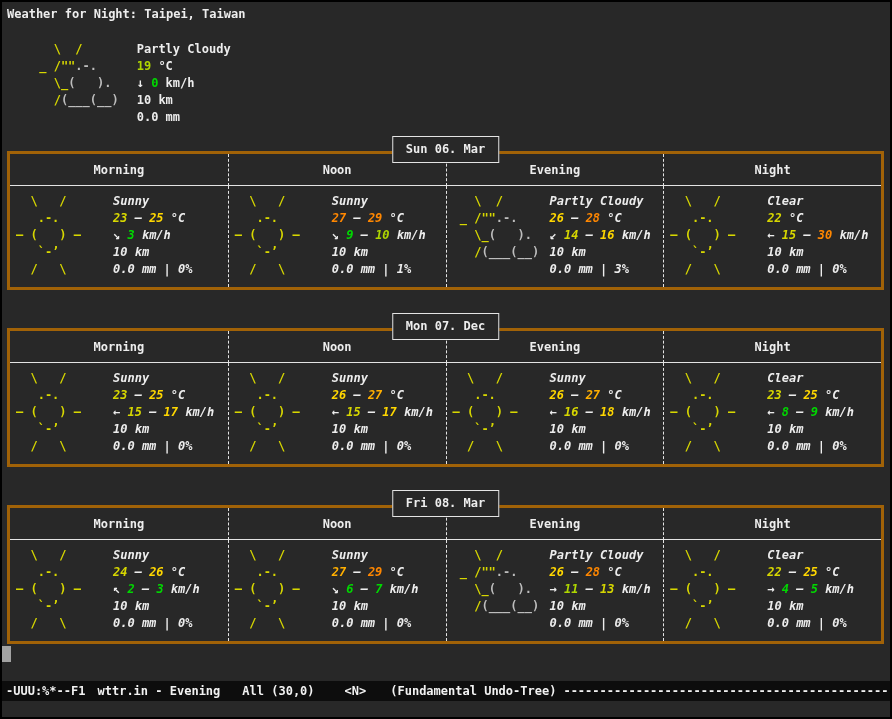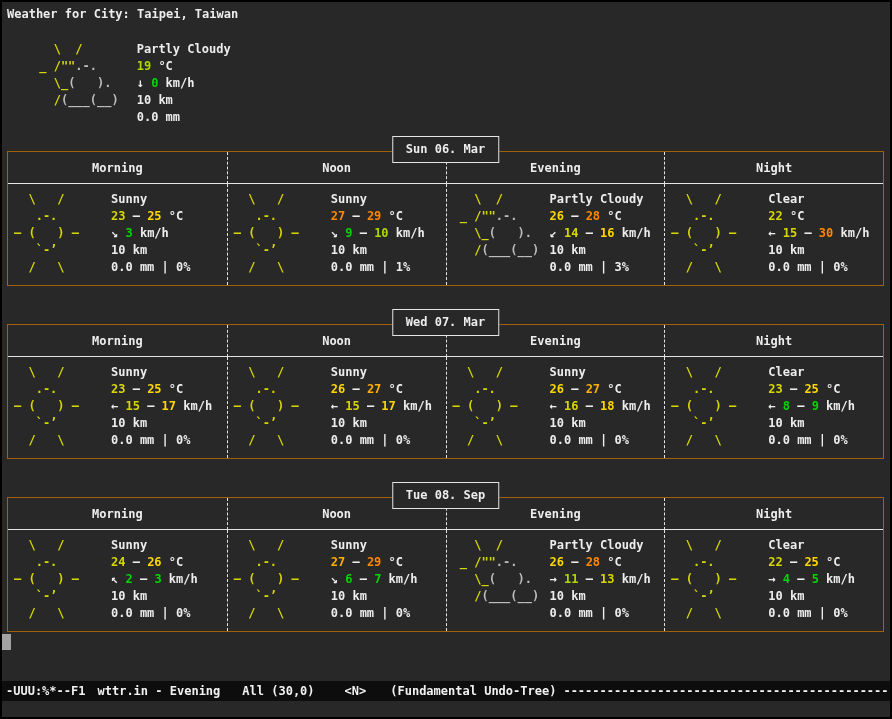--- a/index.html
+++ b/index.html
@@ -22,34 +22,34 @@
   
   .day-section { position:relative; width:877px; margin:38px 0 0 5px; }
   .day-section.first { margin-top:25px; }
   .date-box {
     position:absolute; top:-15px; left:50%; transform:translateX(-50%);
     background:#282828; border:1px solid #e4e4e4; padding:4px 13px 5px;
     z-index:3; white-space:pre; line-height:16px;
   }
   .forecast-table {
     display:grid; grid-template-columns:repeat(4,1fr);
-    border:1px solid #a16207;
+    border:3px solid #a16207;
   }
   .head-cell {
     text-align:center; padding:8px 0 7px; line-height:16px;
     border-left:1px dashed #e4e4e4; border-bottom:1px solid #e4e4e4;
   }
   .head-cell.col0 { border-left:none; }
   .body-cell {
     display:flex; padding:7px 2px 9px 6px;
     border-left:1px dashed #e4e4e4;
   }
   .body-cell.col0 { border-left:none; }
   .cell-icon { width:97px; flex:none; }
-  .cell-details { line-height:17px; white-space:pre; }
+  .cell-details { line-height:17px; white-space:pre;font-style:italic; }
 
   
   .footer-line { margin:27px 0 0 5px; line-height:17px; white-space:pre; }
   .follow-link { background:#7f95a5; color:#16397d; padding:1px 1px; }
   .cursor-block { width:9px; height:16px; background:#a2a2a2; margin:2px 0 0 0; }
   .mode-line {
     position:absolute; left:0; right:0; bottom:16px; height:20px;
     background:#0d0d0d; color:#f2f2f2; display:flex; align-items:center;
     white-space:pre; overflow:hidden; padding-left:4px;
   }
@@ -59,21 +59,21 @@
   .ml-state  { margin-right:24px; }
   .ml-modes  { margin-right:7px; }
   .ml-fill   { flex:1; overflow:hidden; }
 </style>
 </head>
 <body>
 
 <div class="screen">
   <div class="buffer">
 
-    <div class="title-line">Weather for City: Taipei, Taiwan</div>
+    <div class="title-line">Weather for Night: Taipei, Taiwan</div>
 
     <div class="current">
       <pre class="icon-pre" id="current-icon"><span style="color: rgb(215, 215, 0);">   \  /</span>
 <span style="color: rgb(215, 215, 0);"> _ /""</span><span style="color: rgb(189, 189, 189);">.-.</span>
 <span style="color: rgb(215, 215, 0);">   \_</span><span style="color: rgb(189, 189, 189);">(   ).</span>
 <span style="color: rgb(215, 215, 0);">   /</span><span style="color: rgb(189, 189, 189);">(___(__)</span></pre>
       <div class="cur-details" id="current-details">
           <div>Partly Cloudy</div>
           <div><span style="color: rgb(175, 215, 0);">19</span><span> °C</span></div>
           <div><span>↓ </span><span style="color: rgb(0, 215, 0);">0</span><span> km/h</span></div>
@@ -117,21 +117,21 @@
 <span style="color: rgb(215, 215, 0);">   .-.   </span>
 <span style="color: rgb(215, 215, 0);">– (   ) –</span>
 <span style="color: rgb(215, 215, 0);">   `-’   </span>
 <span style="color: rgb(215, 215, 0);">  /   \  </span></pre>
             <div class="cell-details"><div>Clear</div><div><span style="color: rgb(215, 215, 0);">22</span><span> °C</span></div><div><span>← </span><span style="color: rgb(215, 215, 0);">15</span><span> – </span><span style="color: rgb(255, 135, 0);">30</span><span> km/h</span></div><div>10 km</div><div><span>0.0 mm</span><span> | </span><span>0%</span></div></div>
           </div>
       </div>
     </section>
 
     <section class="day-section">
-      <div class="date-box">Wed 07. Mar</div>
+      <div class="date-box">Mon 07. Dec</div>
       <div class="forecast-table">
         <div class="head-cell col0">Morning</div>
         <div class="head-cell">Noon</div>
         <div class="head-cell">Evening</div>
         <div class="head-cell">Night</div>
         <div class="body-cell col0">
             <pre class="icon-pre cell-icon"><span style="color: rgb(215, 215, 0);">  \   /  </span>
 <span style="color: rgb(215, 215, 0);">   .-.   </span>
 <span style="color: rgb(215, 215, 0);">– (   ) –</span>
 <span style="color: rgb(215, 215, 0);">   `-’   </span>
@@ -159,21 +159,21 @@
 <span style="color: rgb(215, 215, 0);">   .-.   </span>
 <span style="color: rgb(215, 215, 0);">– (   ) –</span>
 <span style="color: rgb(215, 215, 0);">   `-’   </span>
 <span style="color: rgb(215, 215, 0);">  /   \  </span></pre>
             <div class="cell-details"><div>Clear</div><div><span style="color: rgb(215, 215, 0);">23</span><span> – </span><span style="color: rgb(255, 215, 0);">25</span><span> °C</span></div><div><span>← </span><span style="color: rgb(0, 215, 0);">8</span><span> – </span><span style="color: rgb(0, 215, 0);">9</span><span> km/h</span></div><div>10 km</div><div><span>0.0 mm</span><span> | </span><span>0%</span></div></div>
           </div>
       </div>
     </section>
 
     <section class="day-section">
-      <div class="date-box">Tue 08. Sep</div>
+      <div class="date-box">Fri 08. Mar</div>
       <div class="forecast-table">
         <div class="head-cell col0">Morning</div>
         <div class="head-cell">Noon</div>
         <div class="head-cell">Evening</div>
         <div class="head-cell">Night</div>
         <div class="body-cell col0">
             <pre class="icon-pre cell-icon"><span style="color: rgb(215, 215, 0);">  \   /  </span>
 <span style="color: rgb(215, 215, 0);">   .-.   </span>
 <span style="color: rgb(215, 215, 0);">– (   ) –</span>
 <span style="color: rgb(215, 215, 0);">   `-’   </span>

